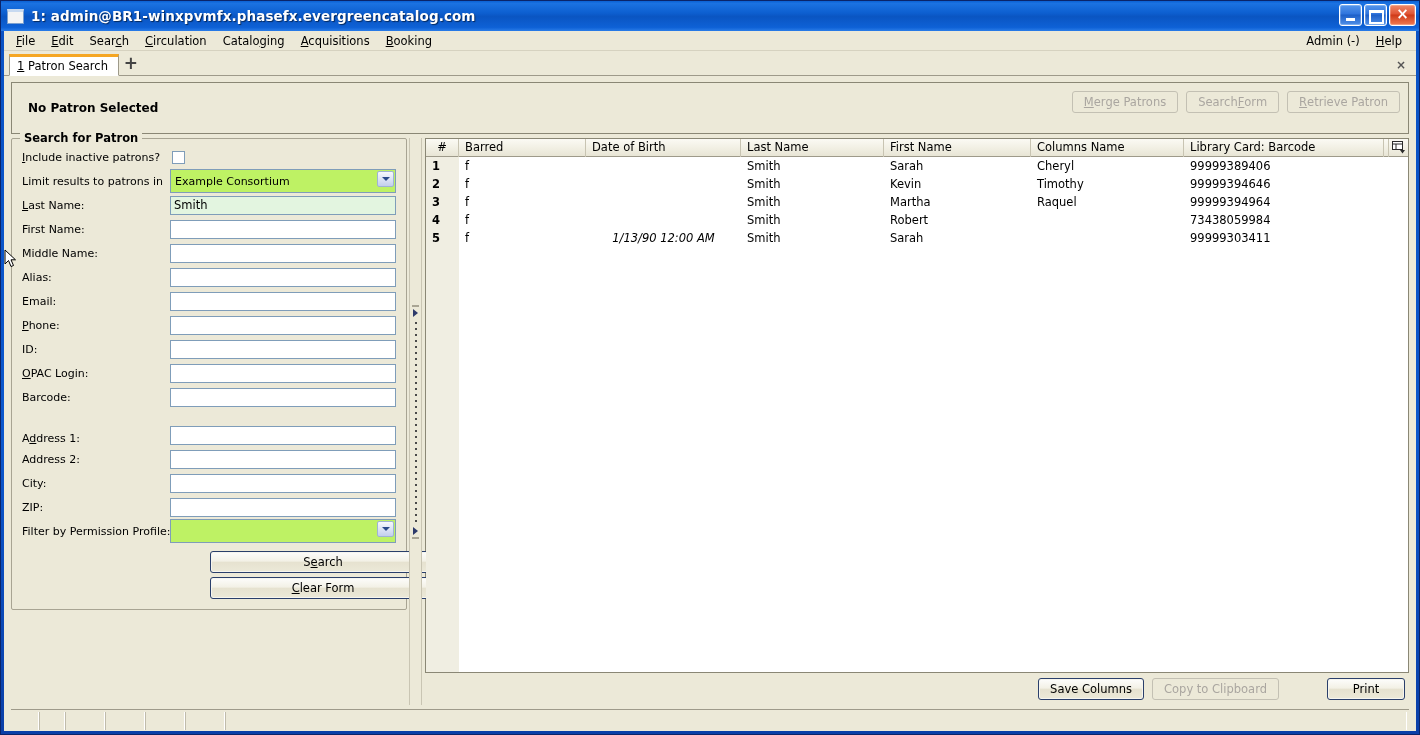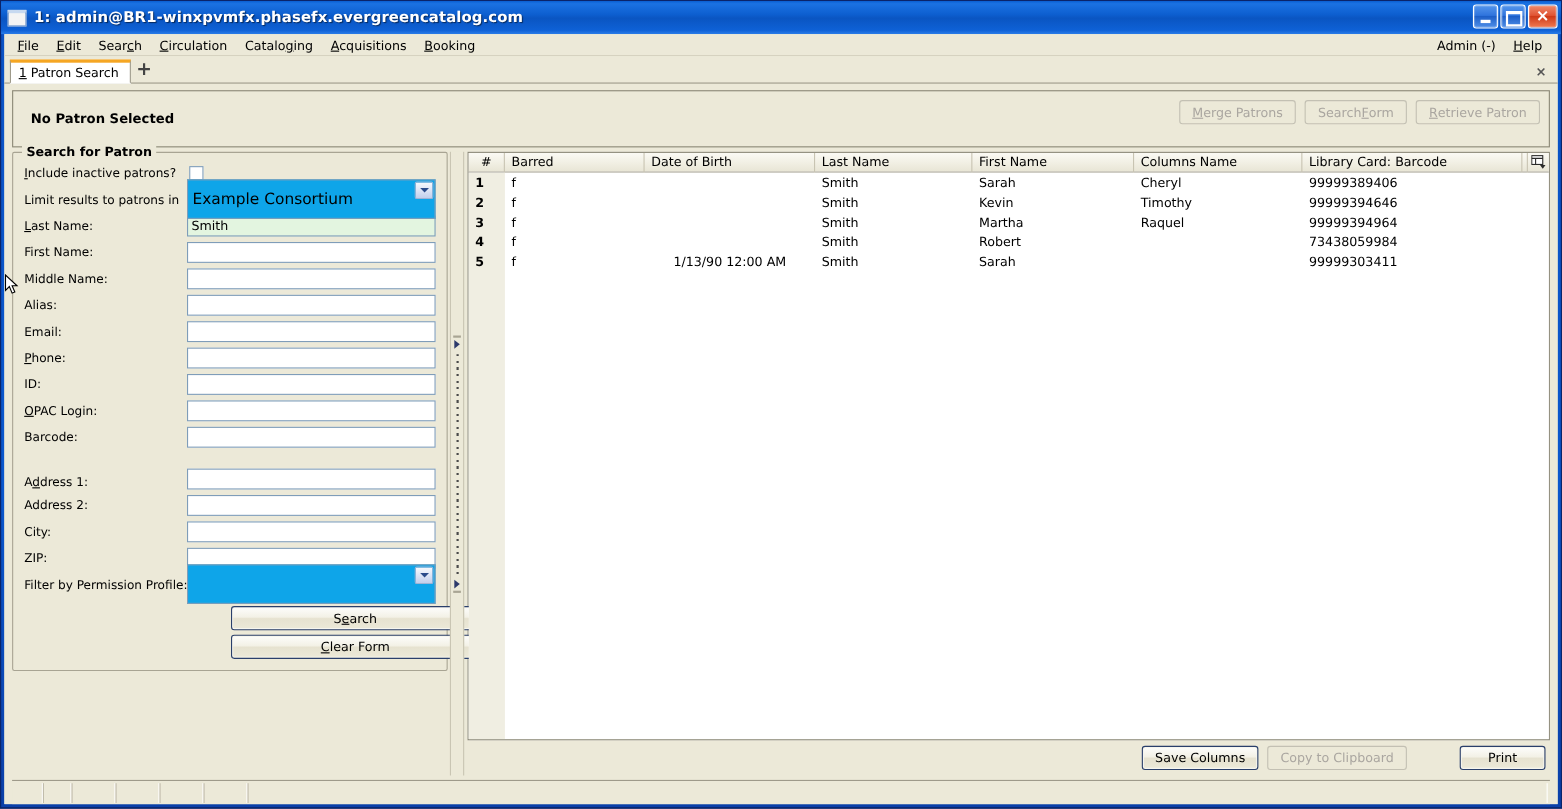--- a/index.html
+++ b/index.html
@@ -258,26 +258,26 @@
   }
   .chk {
     width: 13px; height: 13px;
     border: 1px solid #7f9db9;
     background: #fff;
     flex: none;
     margin-left: 2px;
   }
   .sel {
     flex: 1;
-    height: 36px;
+    height: 24px;
     border: 1px solid #7f9db9;
-    background: #0ea5e9;
+    background: #bef264;
     display: flex; align-items: center;
     position: relative;
-    font-size: 14px;
+    font-size: 11px;
     padding-left: 4px;
     color: #000;
   }
   .sel .arrowbox {
     position: absolute; right: 1px; top: 1px;
     width: 17px; height: 16px;
     background: linear-gradient(to bottom, #f7f8fc 0%, #dde4f5 50%, #c3cfec 100%);
     border: 1px solid #9fb3d4;
     border-radius: 2px;
     display: flex; align-items: center; justify-content: center;
@@ -645,21 +645,21 @@
                   <div class="gcell" style="width: 127px;">f</div>
                   <div class="gcell" style="width: 155px;"></div>
                   <div class="gcell" style="width: 143px;">Smith</div>
                   <div class="gcell" style="width: 147px;">Robert</div>
                   <div class="gcell" style="width: 153px;"></div>
                   <div class="gcell" style="width: 200px;">73438059984</div>
                 </div>
                 <div class="grow">
                   <div class="gcell num" style="width: 33px;">5</div>
                   <div class="gcell" style="width: 127px;">f</div>
-                  <div class="gcell" style="width: 155px; text-align: center; padding-right: 6px;">1/13/90 12:00 AM</div>
+                  <div class="gcell" style="width: 155px; text-align: center; padding-right: 6px; font-style: italic;">1/13/90 12:00 AM</div>
                   <div class="gcell" style="width: 143px;">Smith</div>
                   <div class="gcell" style="width: 147px;">Sarah</div>
                   <div class="gcell" style="width: 153px;"></div>
                   <div class="gcell" style="width: 200px;">99999303411</div>
                 </div>
               </div>
           </div>
           <div id="grid-footer">
             <div class="btn default">Save Columns</div>
             <div class="btn disabled">Copy to Clipboard</div>

